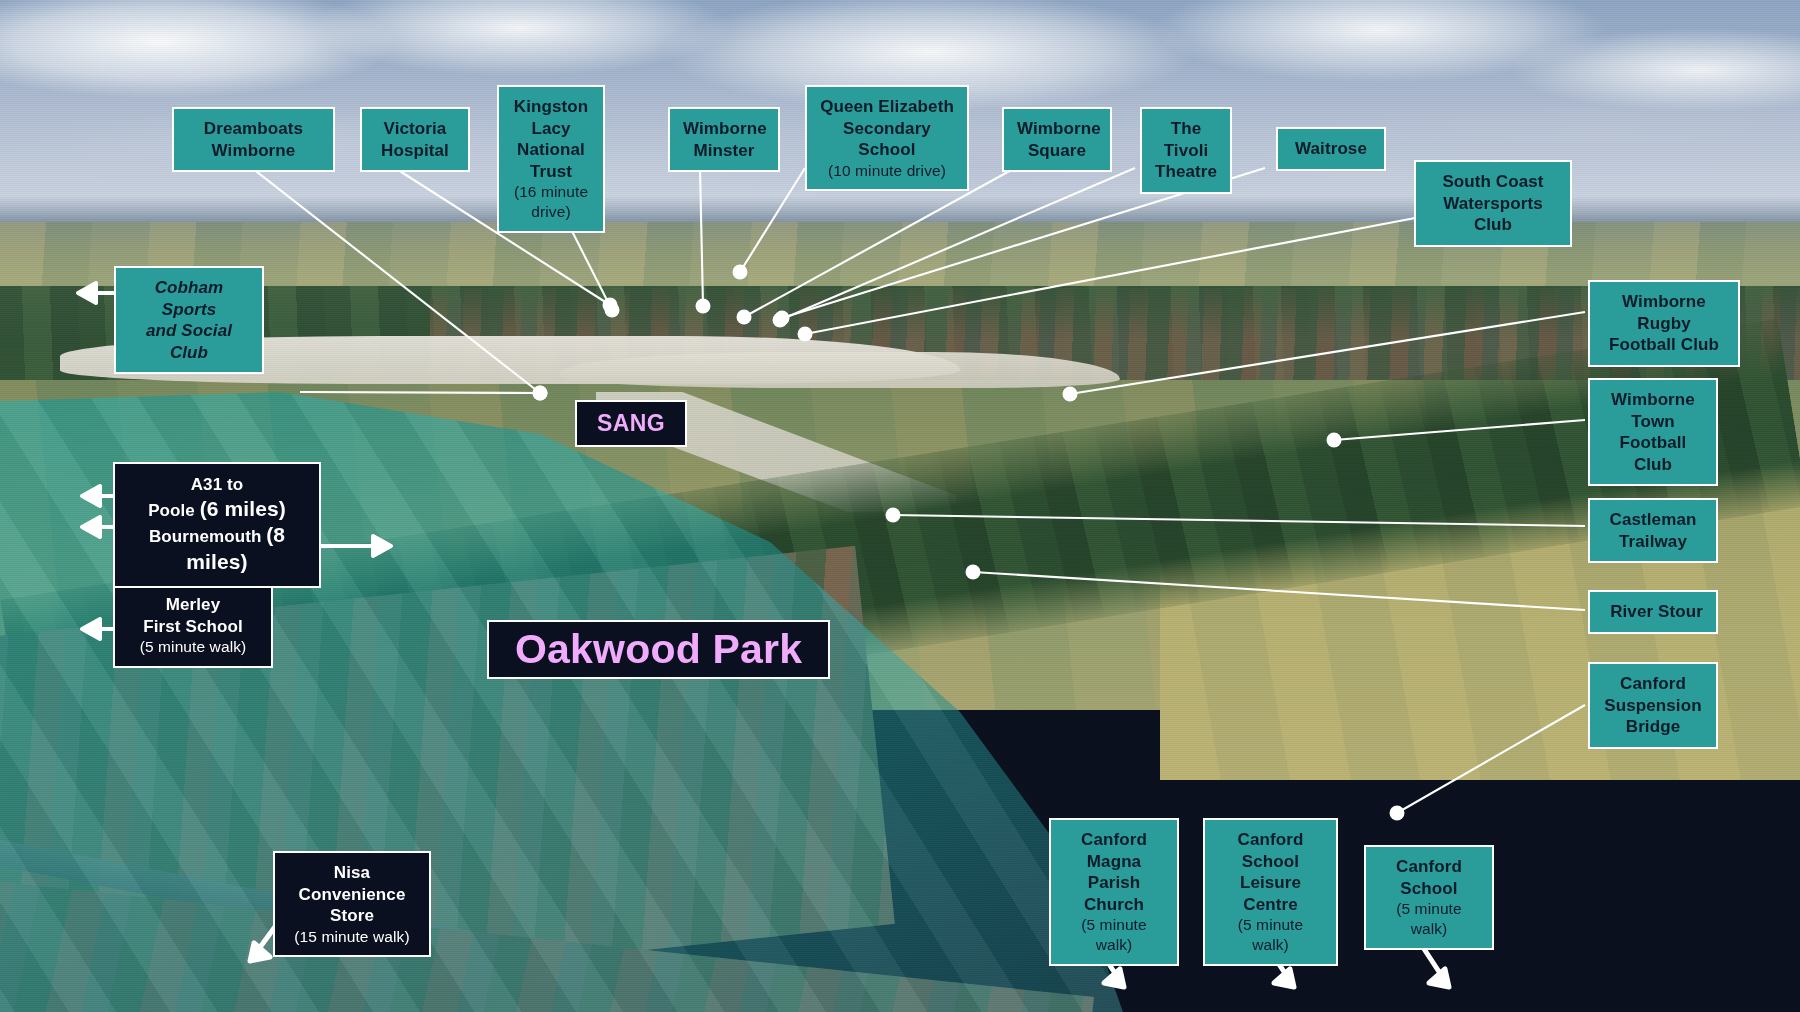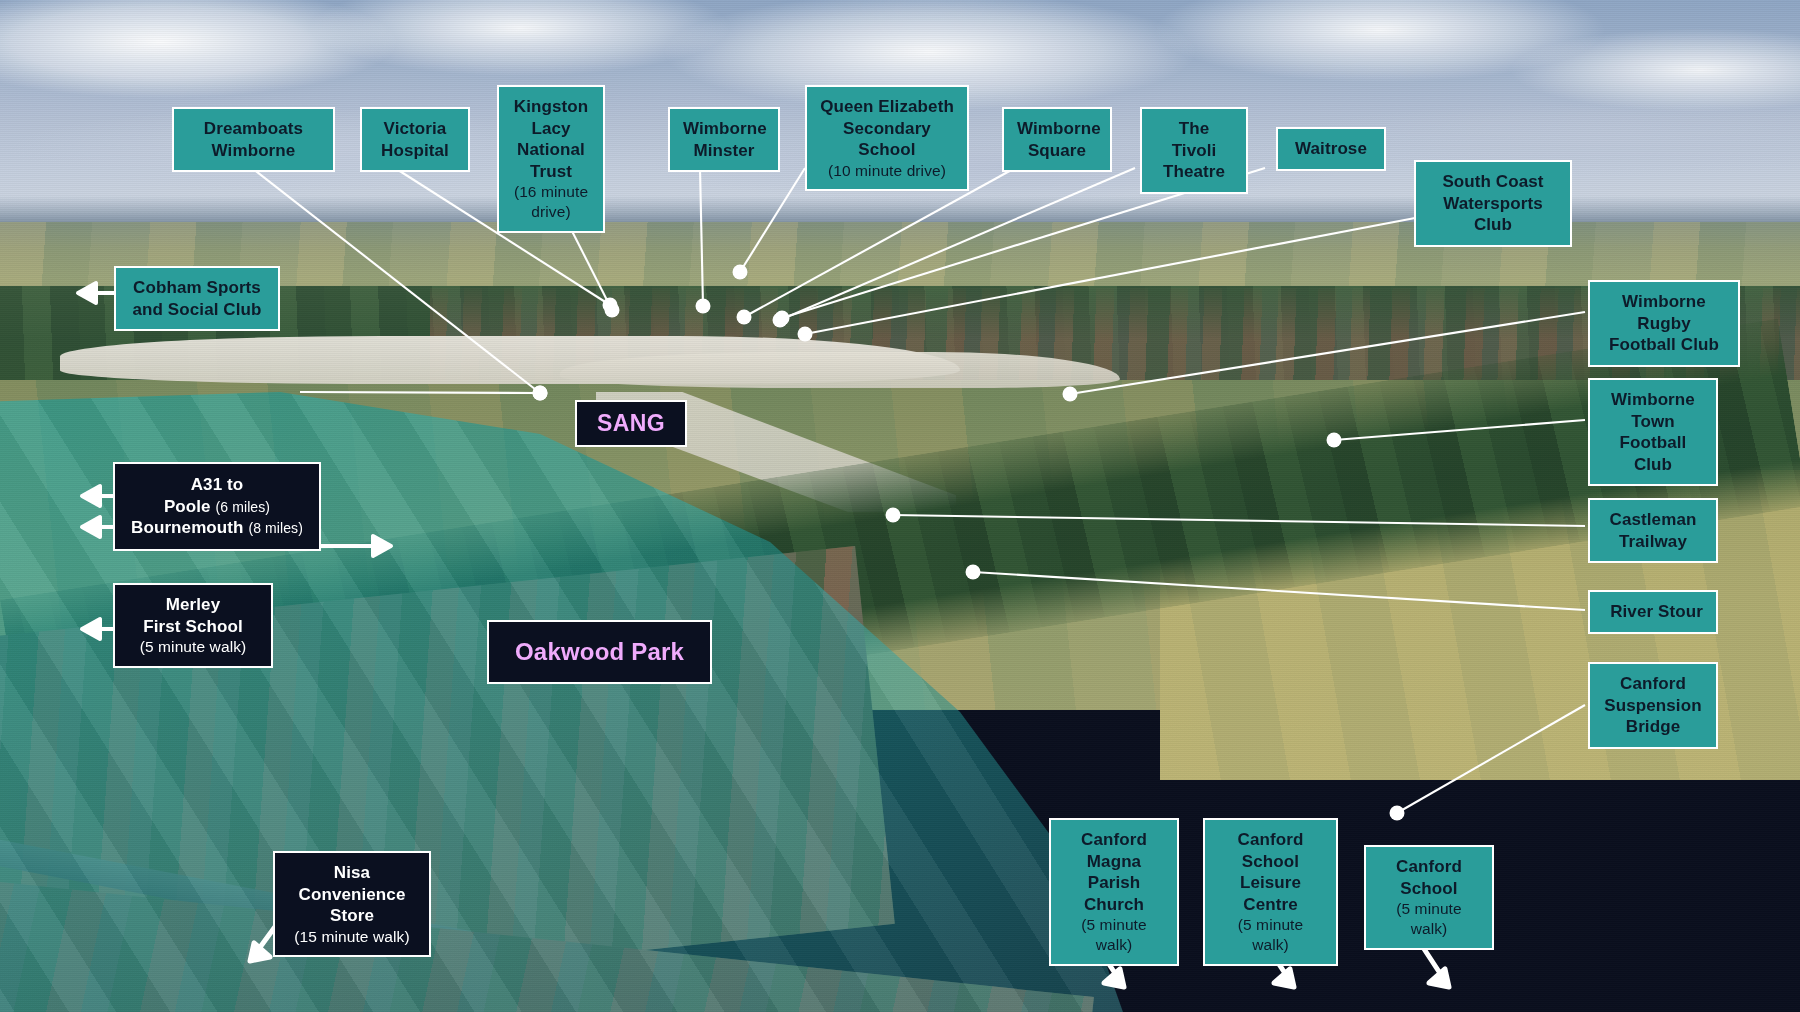--- a/index.html
+++ b/index.html
@@ -143,30 +143,30 @@
     padding:9px 13px;
     line-height:1.27;
     letter-spacing:.1px;
   }
   .lbl.teal { background:#2a9d9a; color:#0d1b2a; }
   .lbl.dark { background:#0b1020; color:#ffffff; }
   .lbl .main { font-weight:700; font-size:17px; display:block; }
   .lbl .sub  { font-weight:400; font-size:15.5px; display:block; }
   .lbl .row  { display:block; font-size:17px; }
   .lbl .row b { font-weight:700; }
-  .lbl .row span.mi { font-weight:400; font-size:14px; }
+  .lbl .row span.mi { font-weight:700; font-size:21px; }
 
   .title-box {
     position:absolute;
     background:#0b1020; border:2px solid #ffffff;
     color:#f0abfc; font-weight:700;
     display:flex; align-items:center; justify-content:center;
   }
   #sang-box { font-size:23px; letter-spacing:.4px; padding:8px 20px; }
-  #oakwood-box { font-size:24px; letter-spacing:.2px; padding:16px 26px;justify-content:center; }
+  #oakwood-box { font-size:41px; letter-spacing:.2px; padding:4px 26px;justify-content:center; }
 
   
   .arrow { position:absolute; }
   .arrow svg { display:block; overflow:visible; }
 </style>
 </head>
 <body>
 
 <div id="stage">
 
@@ -298,35 +298,35 @@
     <span class="main">Queen Elizabeth</span>
     <span class="main">Secondary School</span>
     <span class="sub">(10 minute drive)</span>
   </div>
 
   <div class="lbl teal" style="left:1002px; top:107px; width:110px;">
     <span class="main">Wimborne</span>
     <span class="main">Square</span>
   </div>
 
-  <div class="lbl teal" style="left:1140px; top:107px; width:108px;">
+  <div class="lbl teal" style="left:1140px; top:107px; width:92px;">
     <span class="main">The Tivoli</span>
     <span class="main">Theatre</span>
   </div>
 
   <div class="lbl teal" style="left:1276px; top:127px; width:110px;">
     <span class="main">Waitrose</span>
   </div>
 
   <div class="lbl teal" style="left:1414px; top:160px; width:158px;">
     <span class="main">South Coast</span>
     <span class="main">Watersports Club</span>
   </div>
 
-  <div class="lbl teal" style="left:114px; top:266px; width:166px;">
+  <div class="lbl teal" style="left:114px; top:266px; width:150px;font-style:italic;">
     <span class="main">Cobham Sports</span>
     <span class="main">and Social Club</span>
   </div>
 
   <div class="lbl teal" style="left:1588px; top:280px; width:152px;">
     <span class="main">Wimborne Rugby</span>
     <span class="main">Football Club</span>
   </div>
 
   <div class="lbl teal" style="left:1588px; top:378px; width:130px;">

